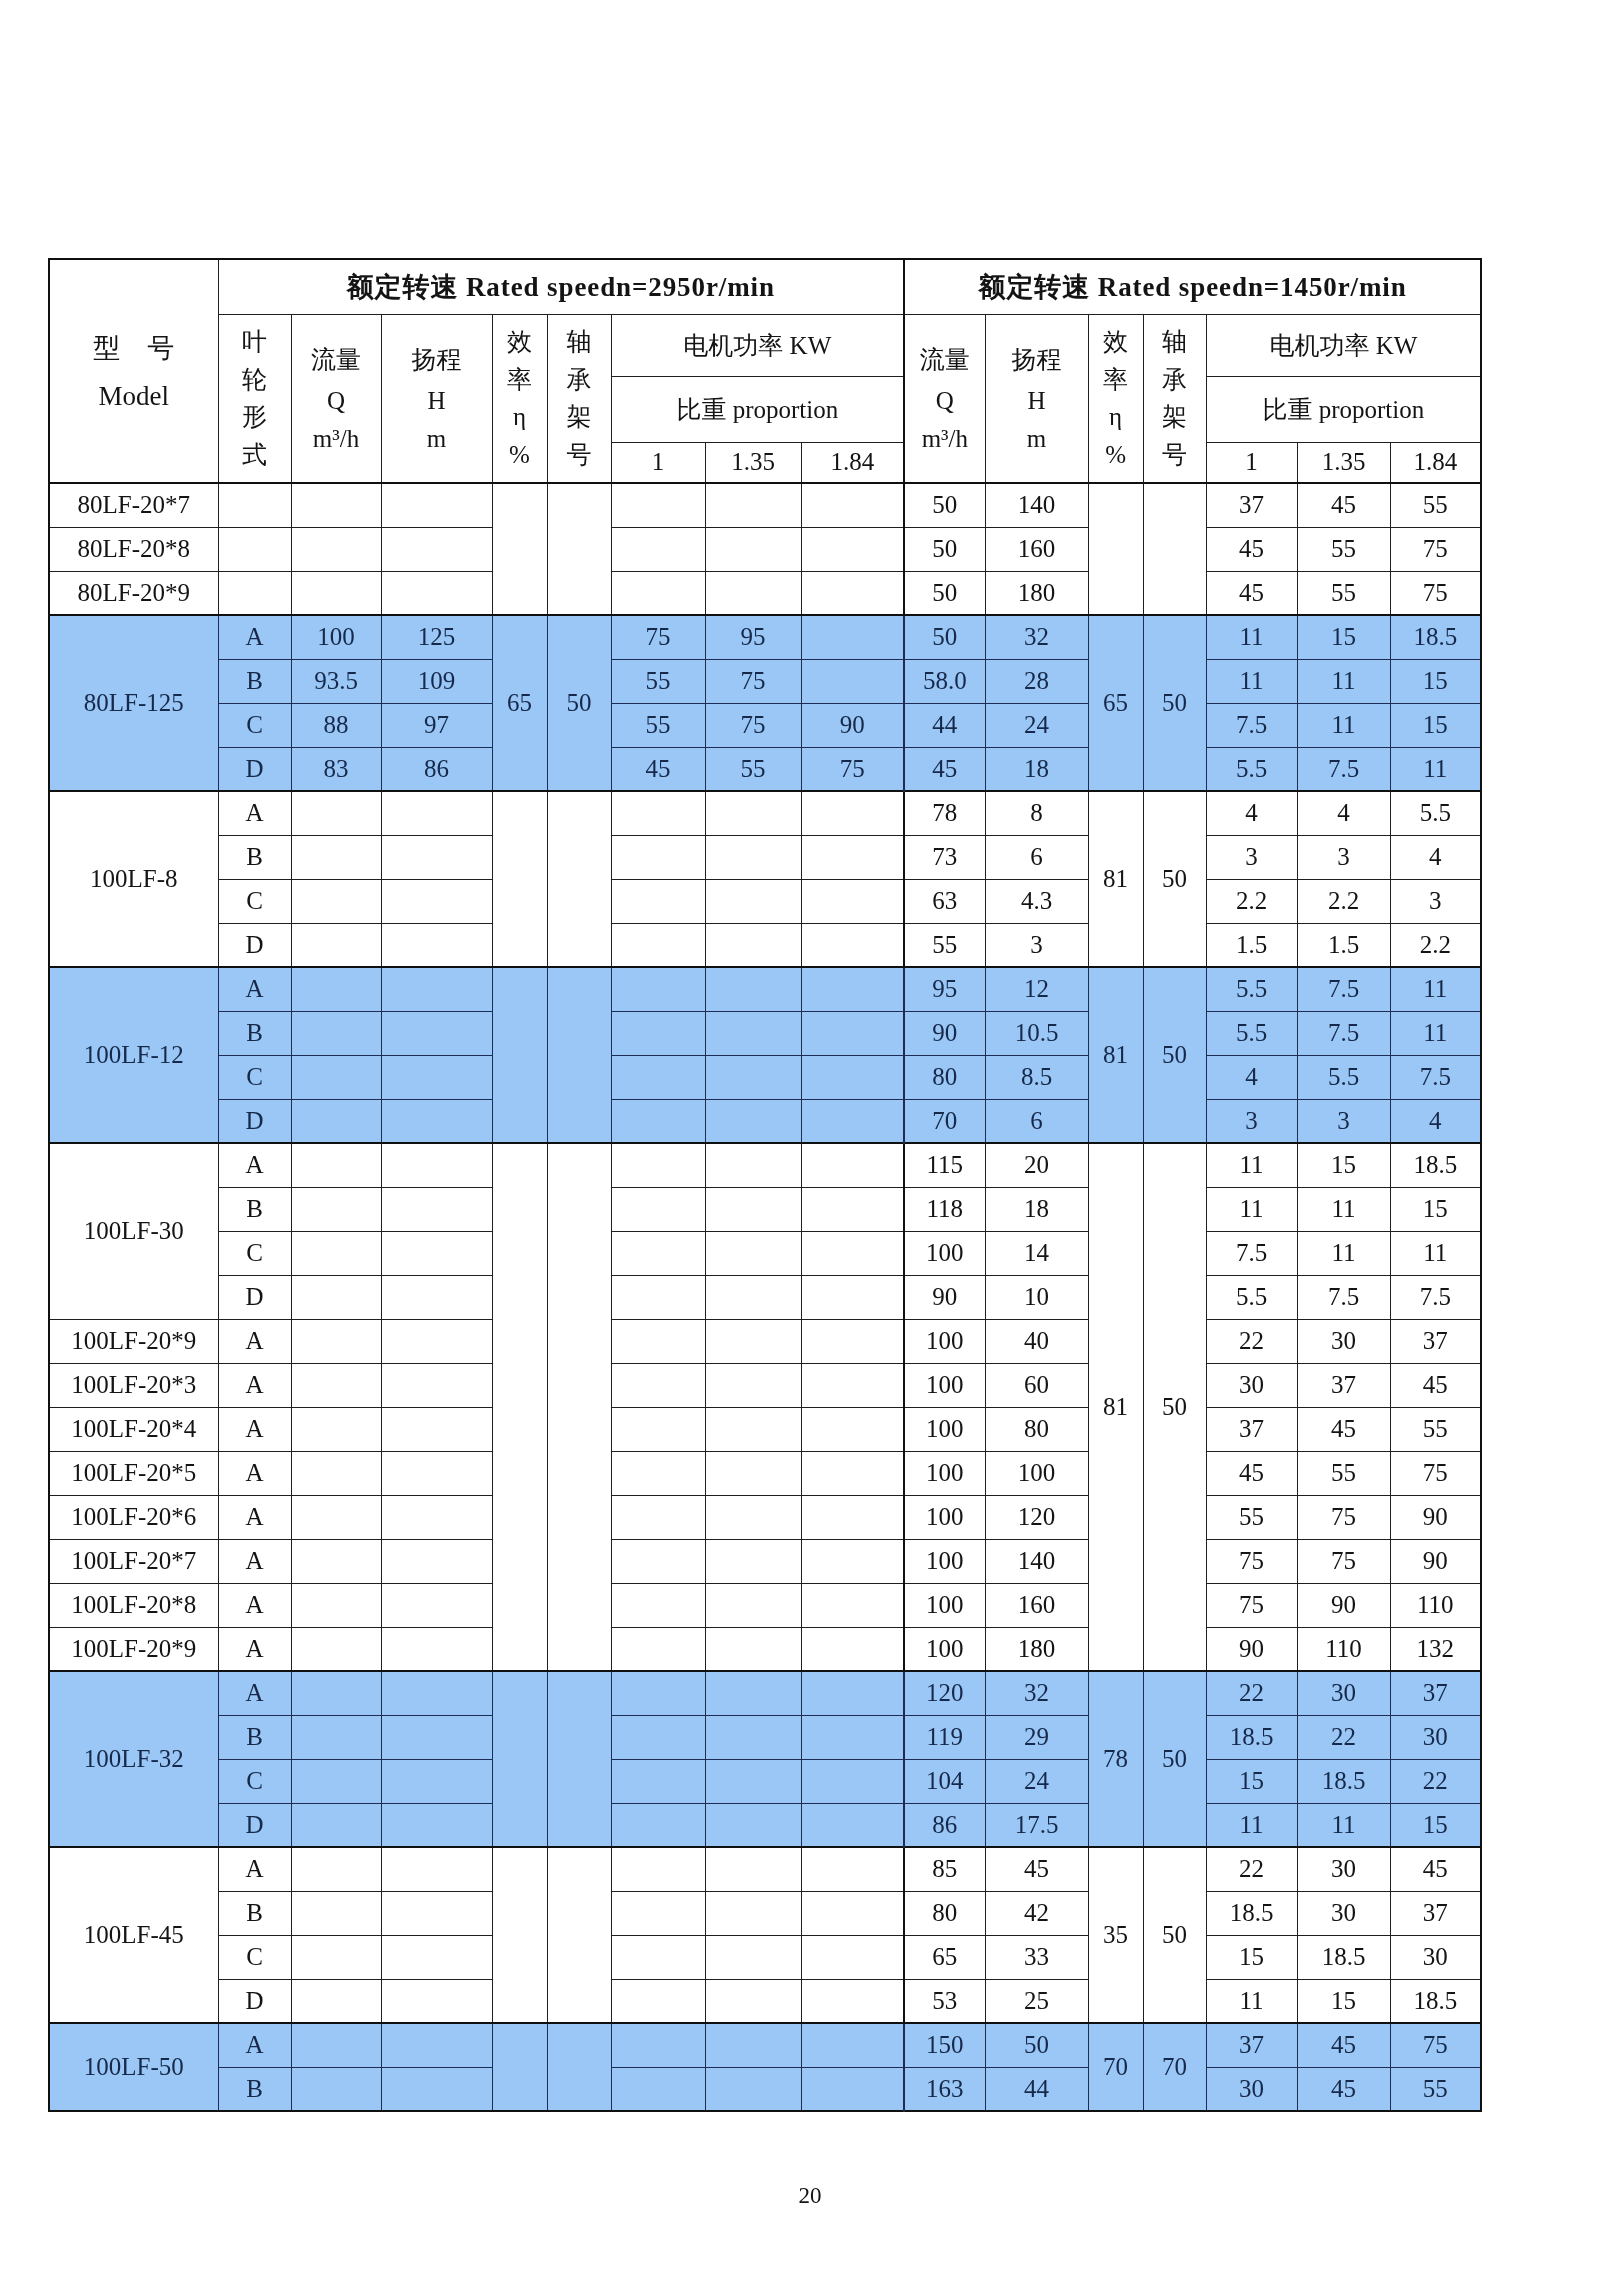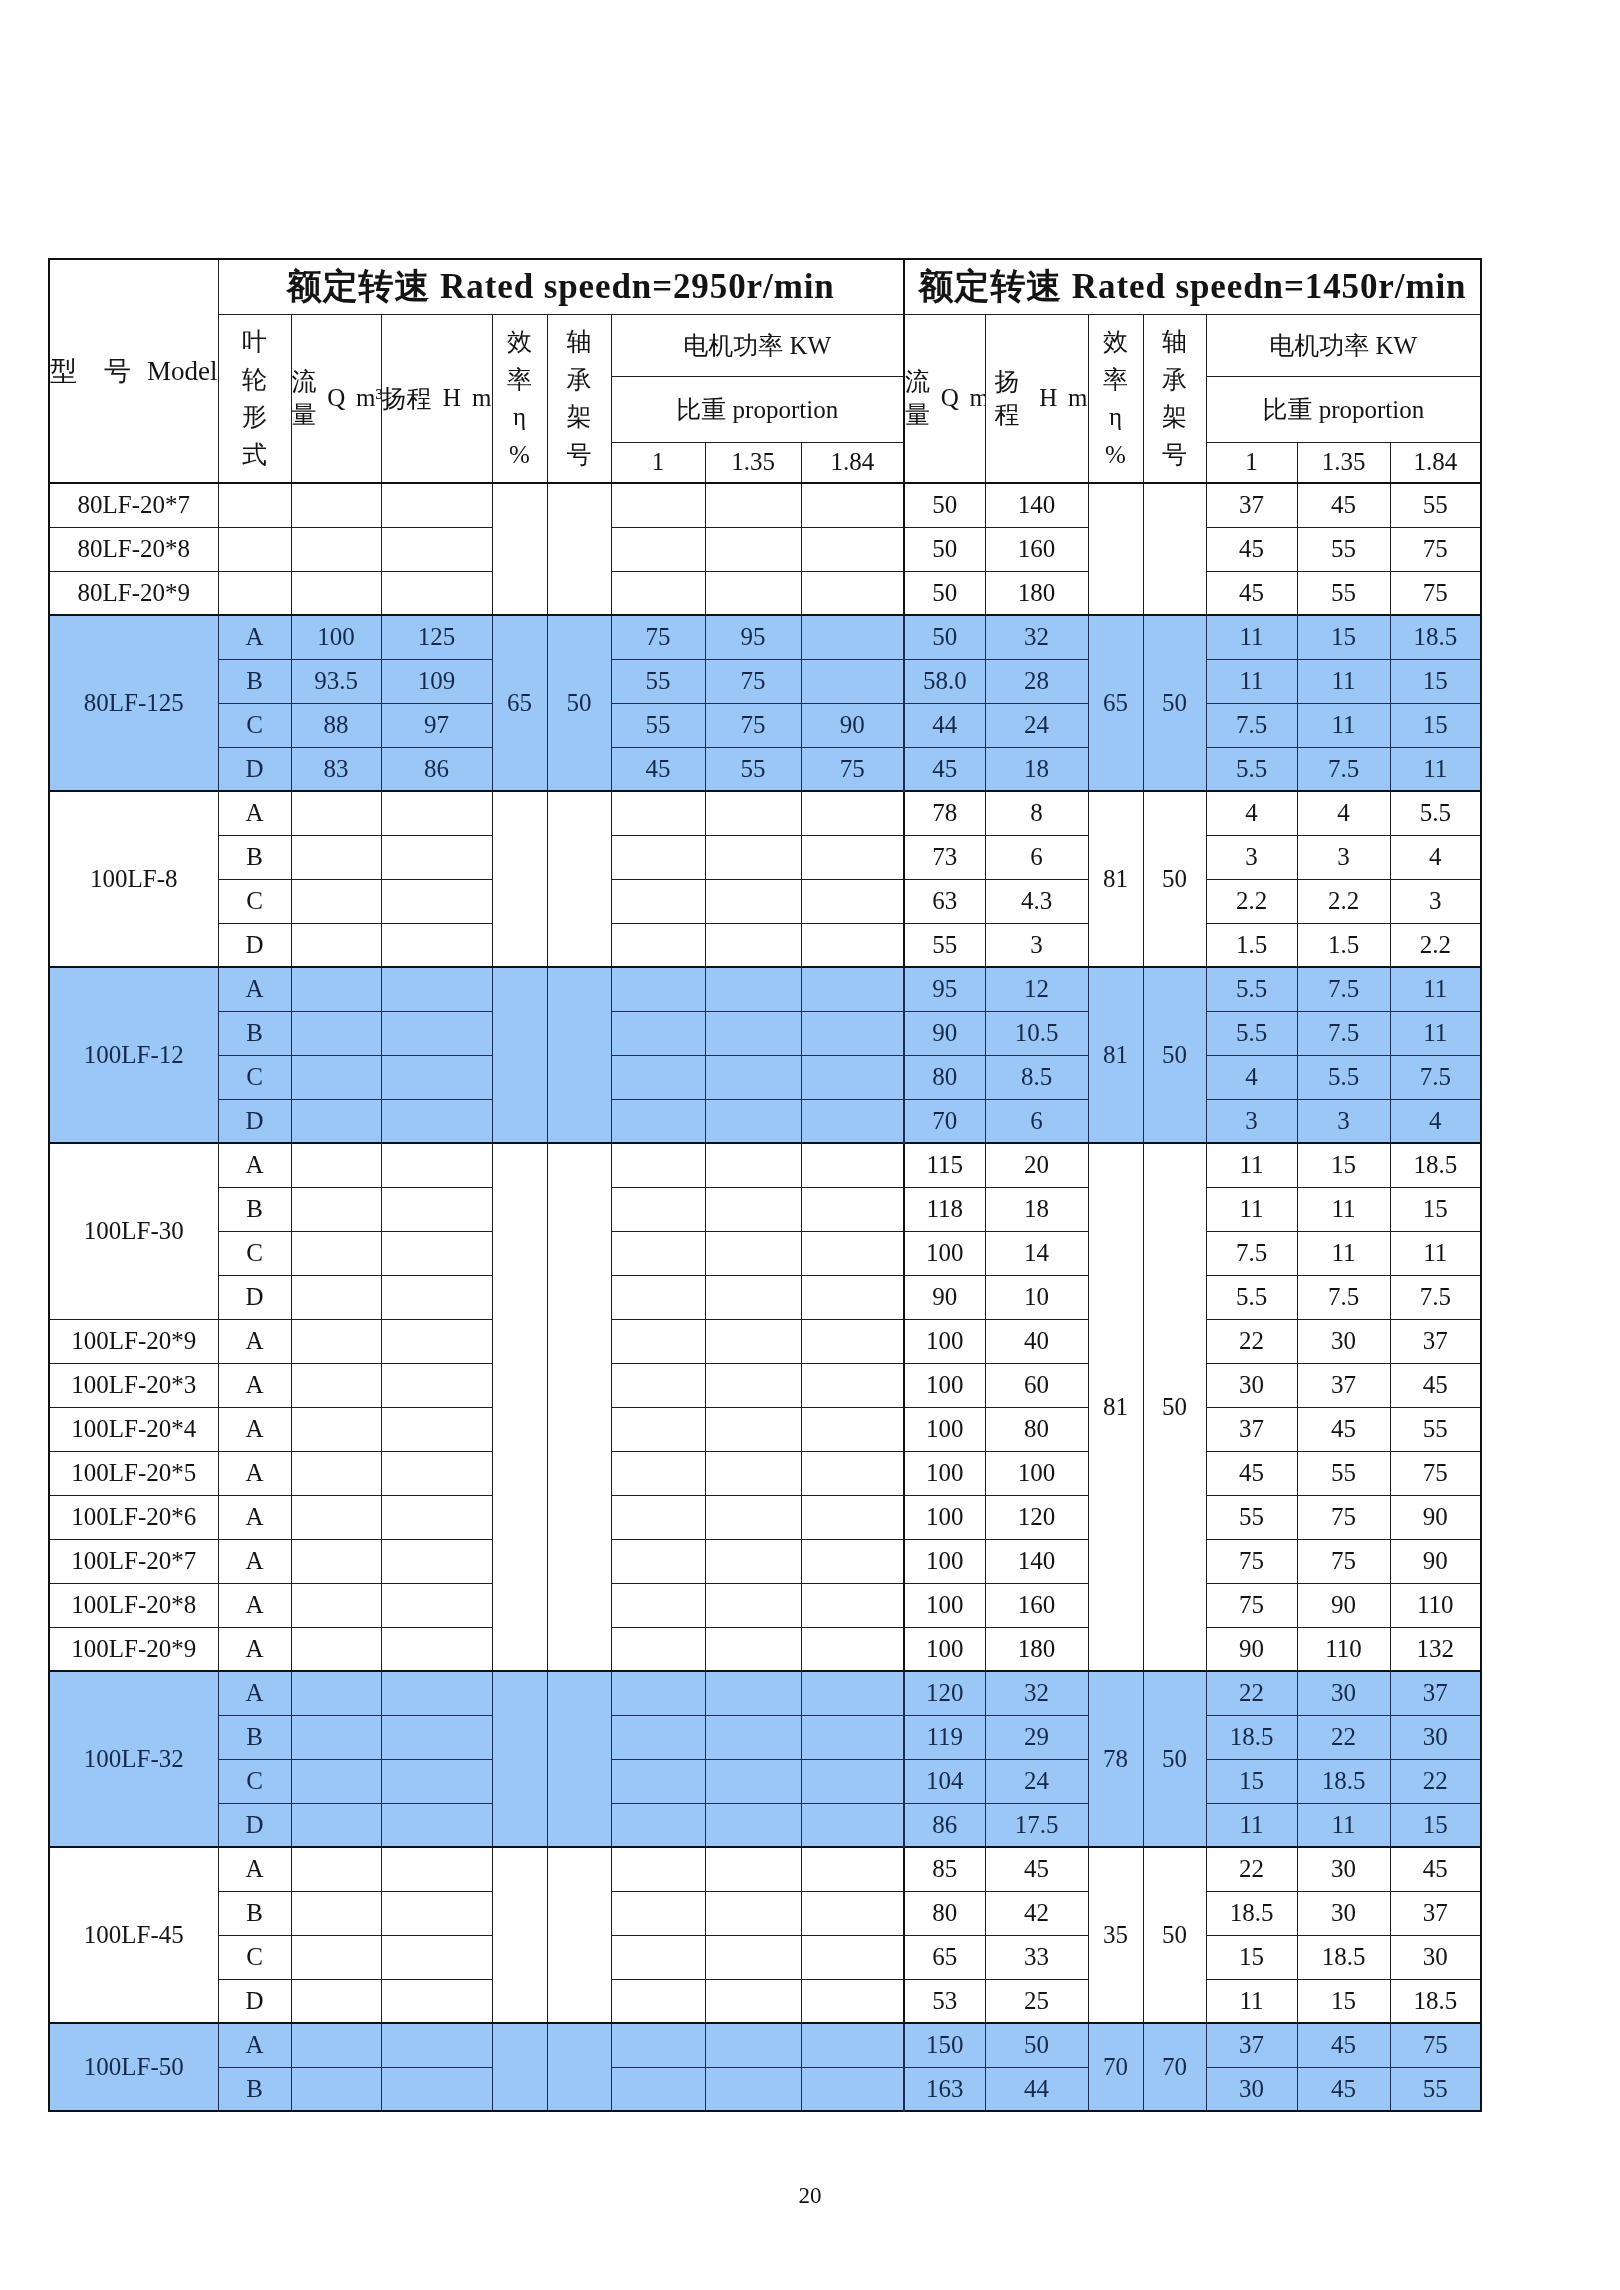--- a/index.html
+++ b/index.html
@@ -14,25 +14,25 @@
   }
   th,td{
     border:0.9px solid #1f1f1f;text-align:center;vertical-align:middle;
     padding:0;font-weight:normal;overflow:hidden;
   }
   tr.banner{height:55px}
   tr.colheads{height:62px}
   tr.props{height:66px}
   tr.nums{height:41px}
   tbody tr{height:44px}
-  .banner-th{font-weight:bold;font-size:35px;letter-spacing:0.9px}
+  .banner-th{font-weight:bold;font-size:27px;letter-spacing:0.9px}
   .model-h{font-size:27px}
   .model-h .stack{gap:14.3px}
   .colheads th,.props th,.nums th{font-size:25px}
-  .stack{display:flex;flex-direction:row;align-items:center;justify-content:space-between;gap:10.7px;height:100%}
+  .stack{display:flex;flex-direction:column;align-items:center;justify-content:flex-start;gap:10.7px;height:100%}
   .vert{white-space:pre-line;line-height:1.5;display:inline-block;font-size:25px}
   tbody td{font-size:25px}
   tr.block-first td{border-top:2.2px solid #101010}
   .sec{border-left:2.2px solid #101010}
   .hl td{background:#9AC7F5;color:#16294a;border-color:#1d2c52}
   .hl.block-first td{border-top-color:#101010}
   .pageno{
     position:absolute;top:2183px;left:0;width:1620px;text-align:center;
     font-size:23px;color:#141414;
   }

